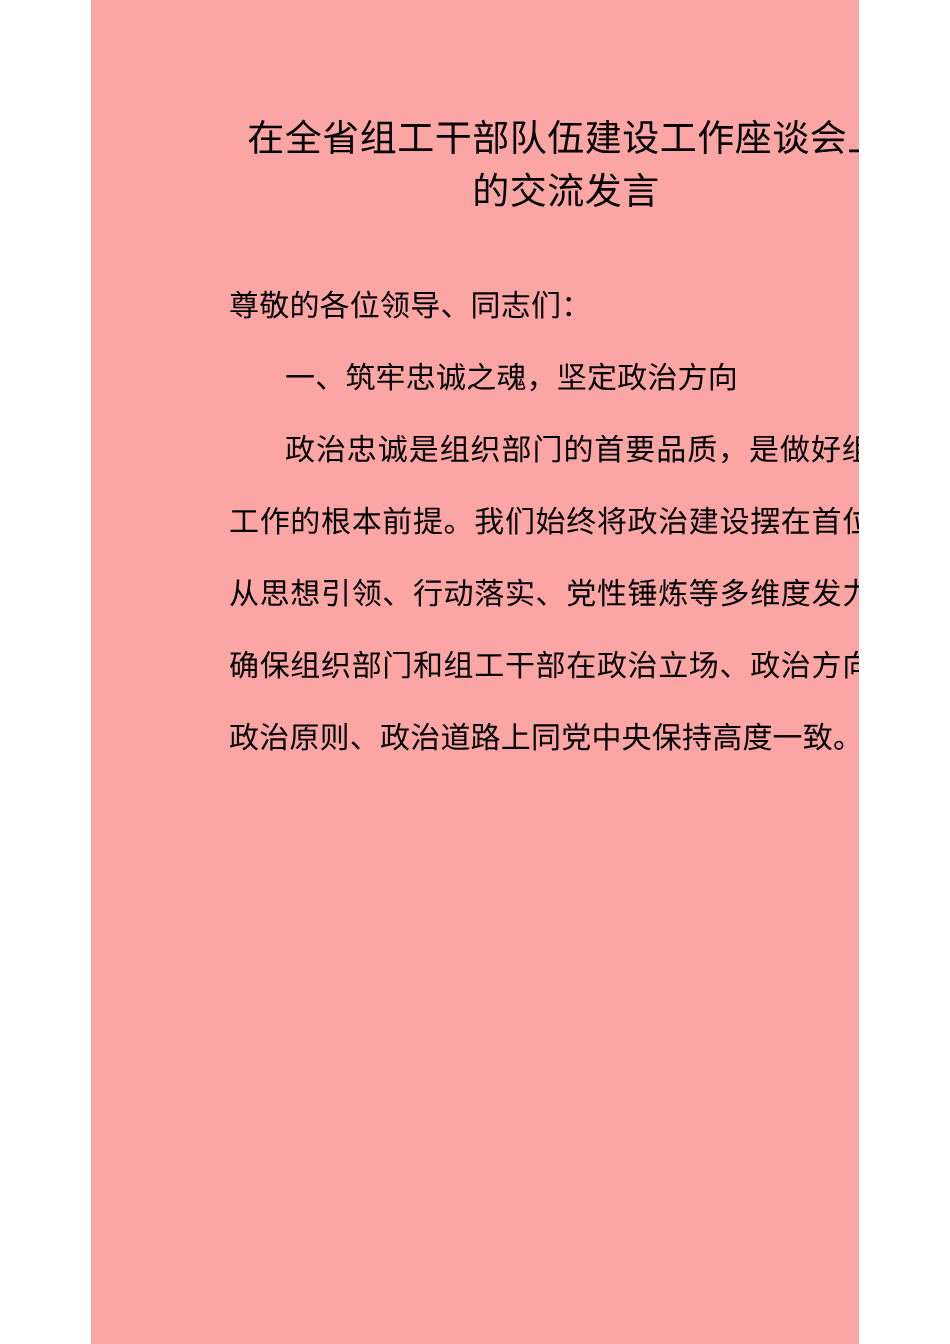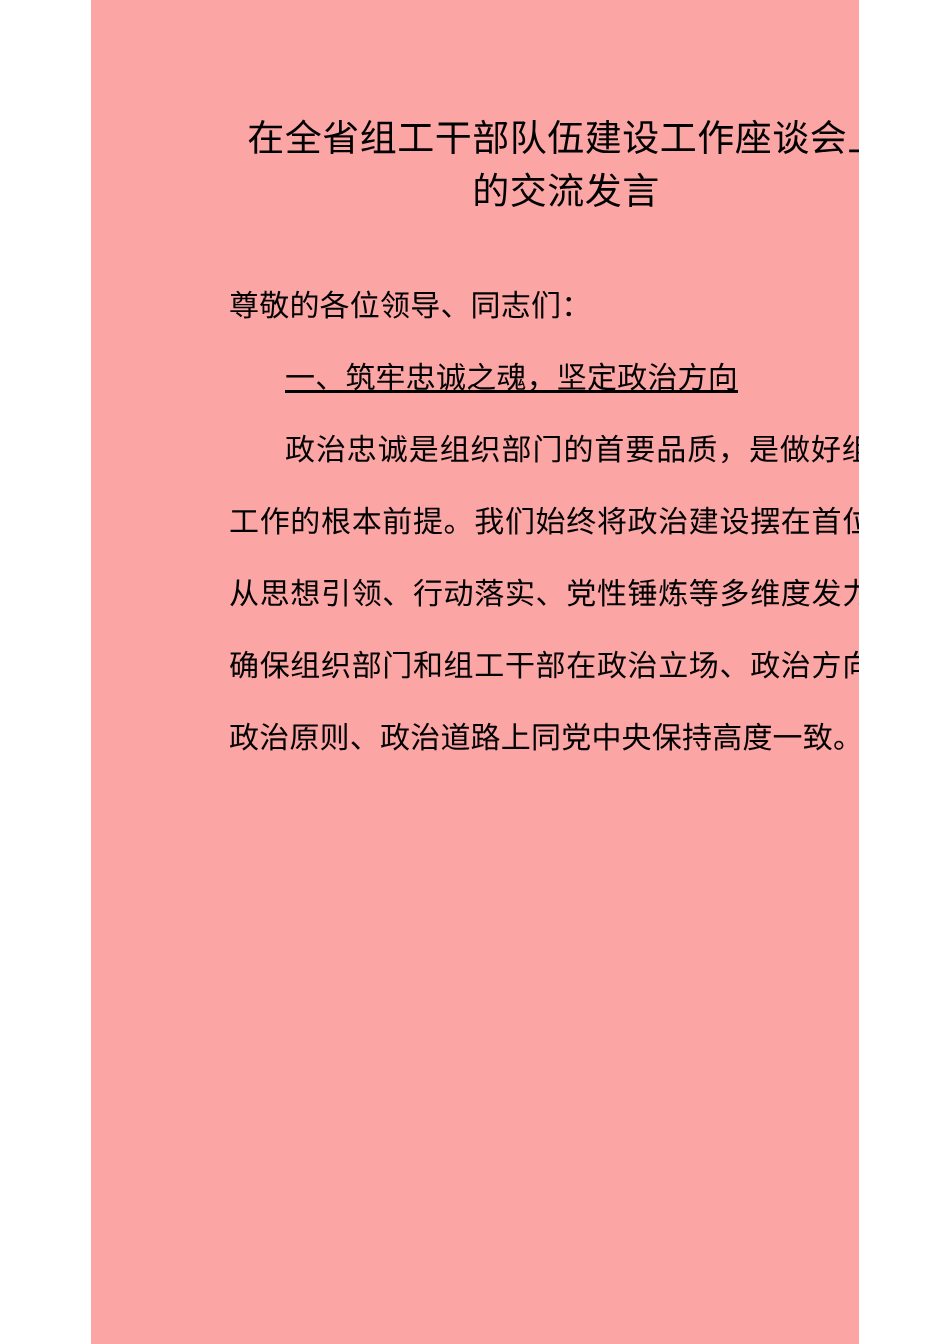--- a/index.html
+++ b/index.html
@@ -64,21 +64,20 @@
   }
 
   
   .para.indent {
     text-indent: 56px;
   }
 
   
   .para.section-heading {
     text-indent: 56px;
-    text-decoration: underline;
   }
 
   
   .para:last-child {
     text-align-last: left;
   }
 </style>
 </head>
 <body>
 

